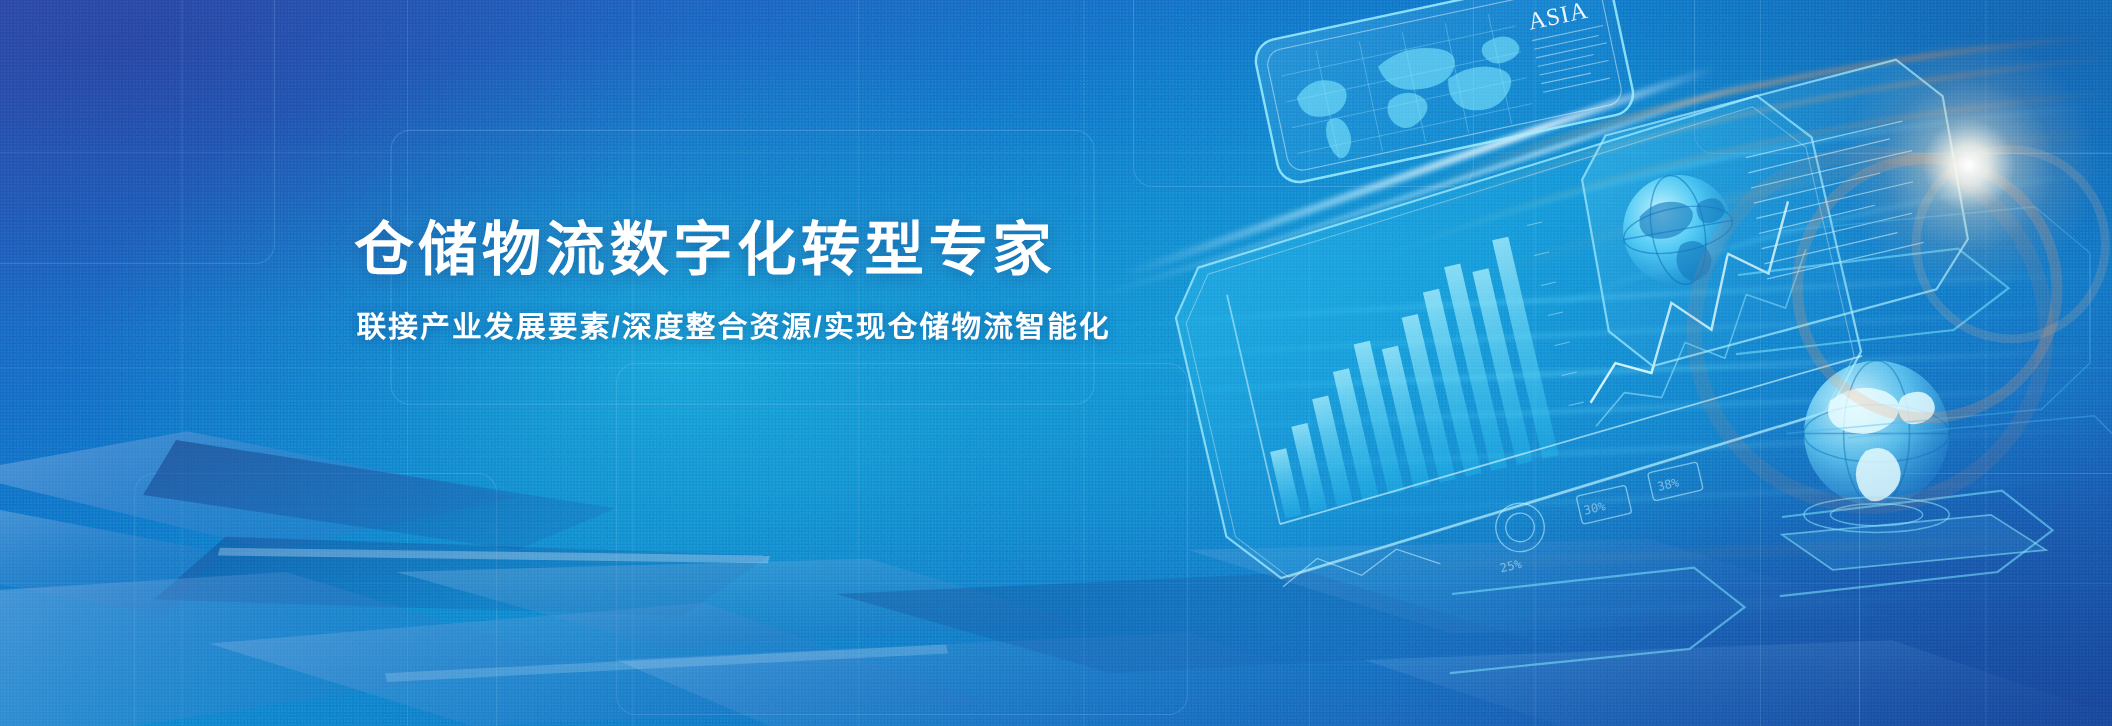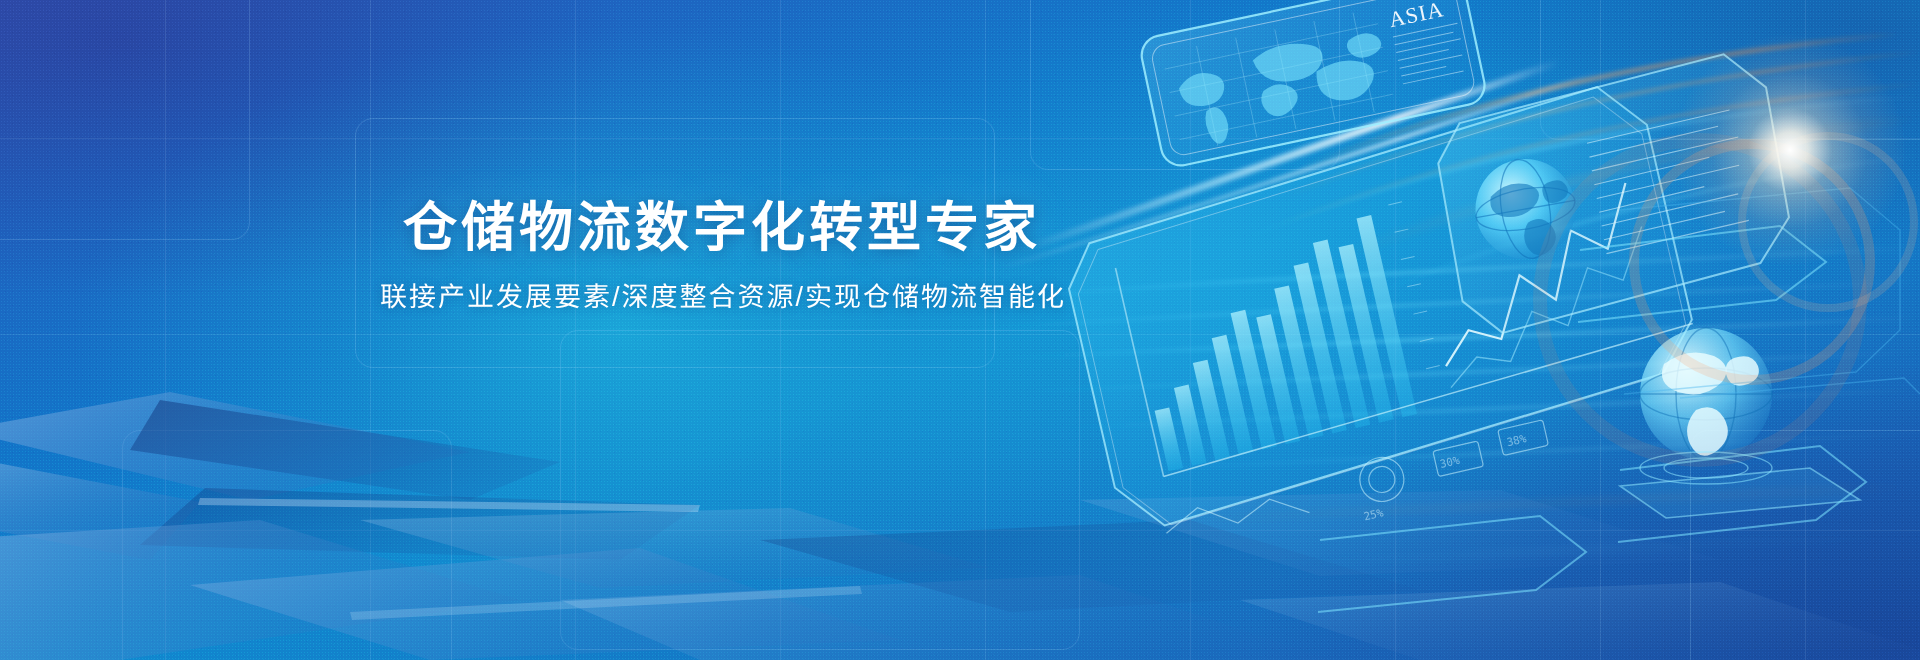--- a/index.html
+++ b/index.html
@@ -60,37 +60,36 @@
     border-radius:18px;
   }
 
   
   #copy{
     position:absolute;
     left:322px;
     top:196px;
     width:800px;
     z-index:40;
-    text-align:center;
   }
   #title{
     margin:0;
     font-size:54px;
     line-height:62px;
     font-weight:bold;
     color:#ffffff;
     letter-spacing:4px;
     text-shadow:0 2px 16px rgba(10,60,130,.55), 0 0 38px rgba(120,225,255,.30);
     white-space:nowrap;
   }
   #subtitle{
     margin:22px 0 0 2px;
     font-size:27px;
     line-height:34px;
-    font-weight:normal;
+    font-weight:bold;
     color:#ffffff;
     letter-spacing:2px;
     text-shadow:0 1px 10px rgba(10,60,130,.45);
     white-space:nowrap;
   }
 
   
   #tech{
     position:absolute;
     right:0; top:0;

